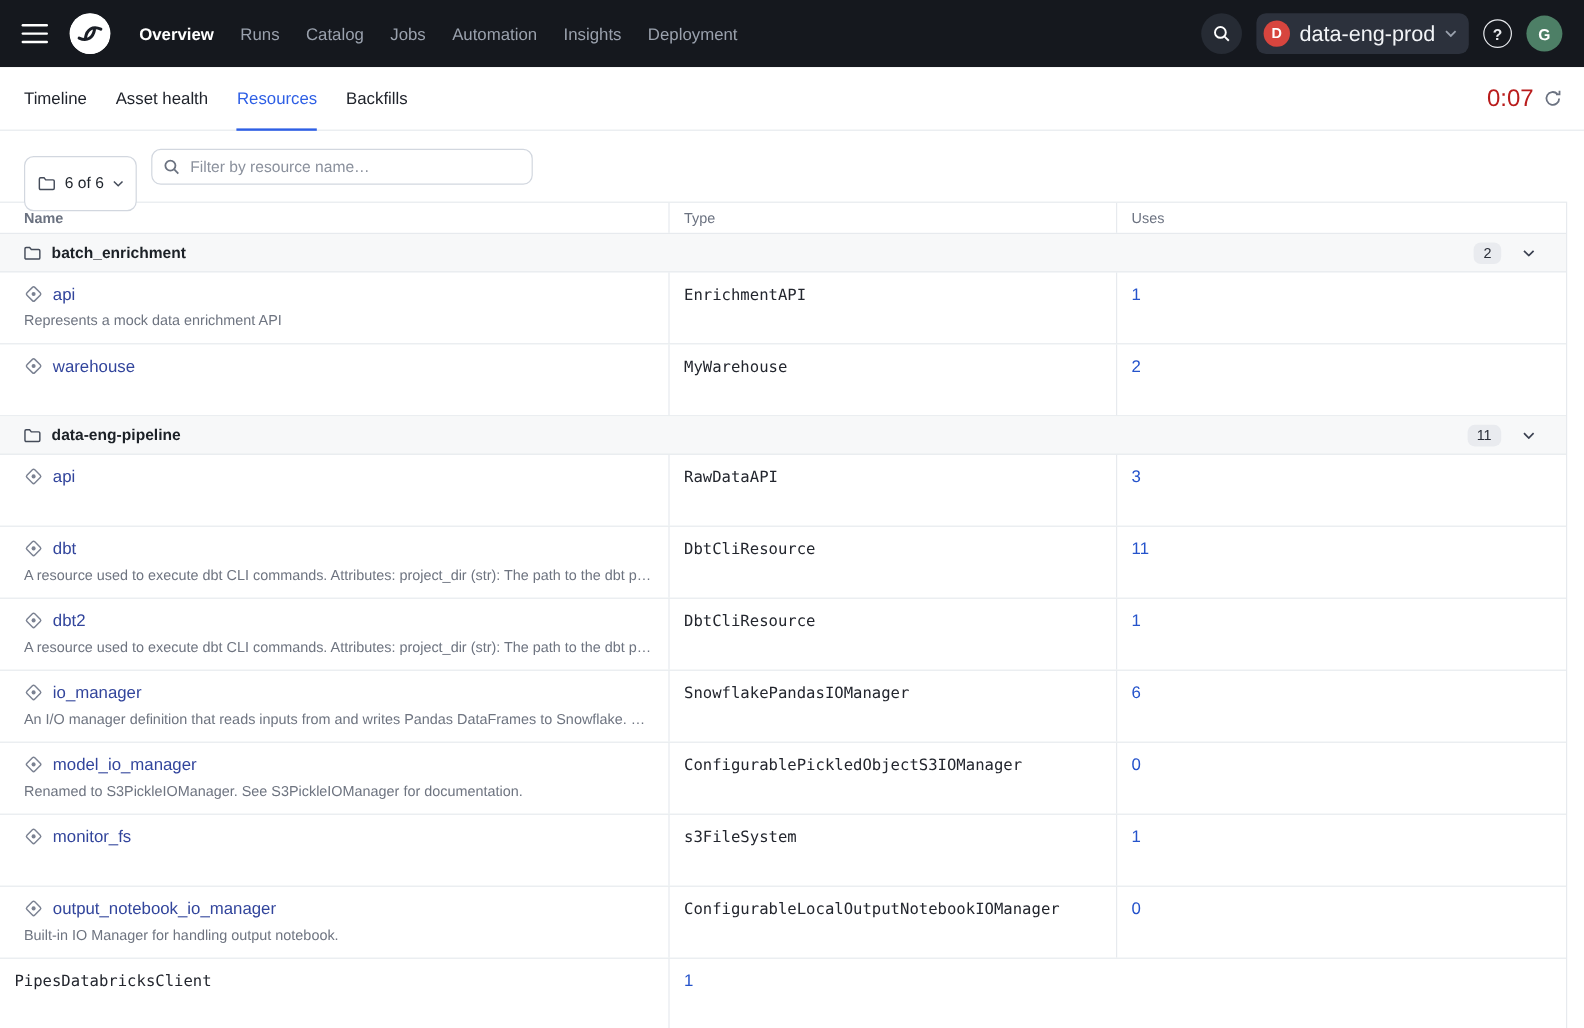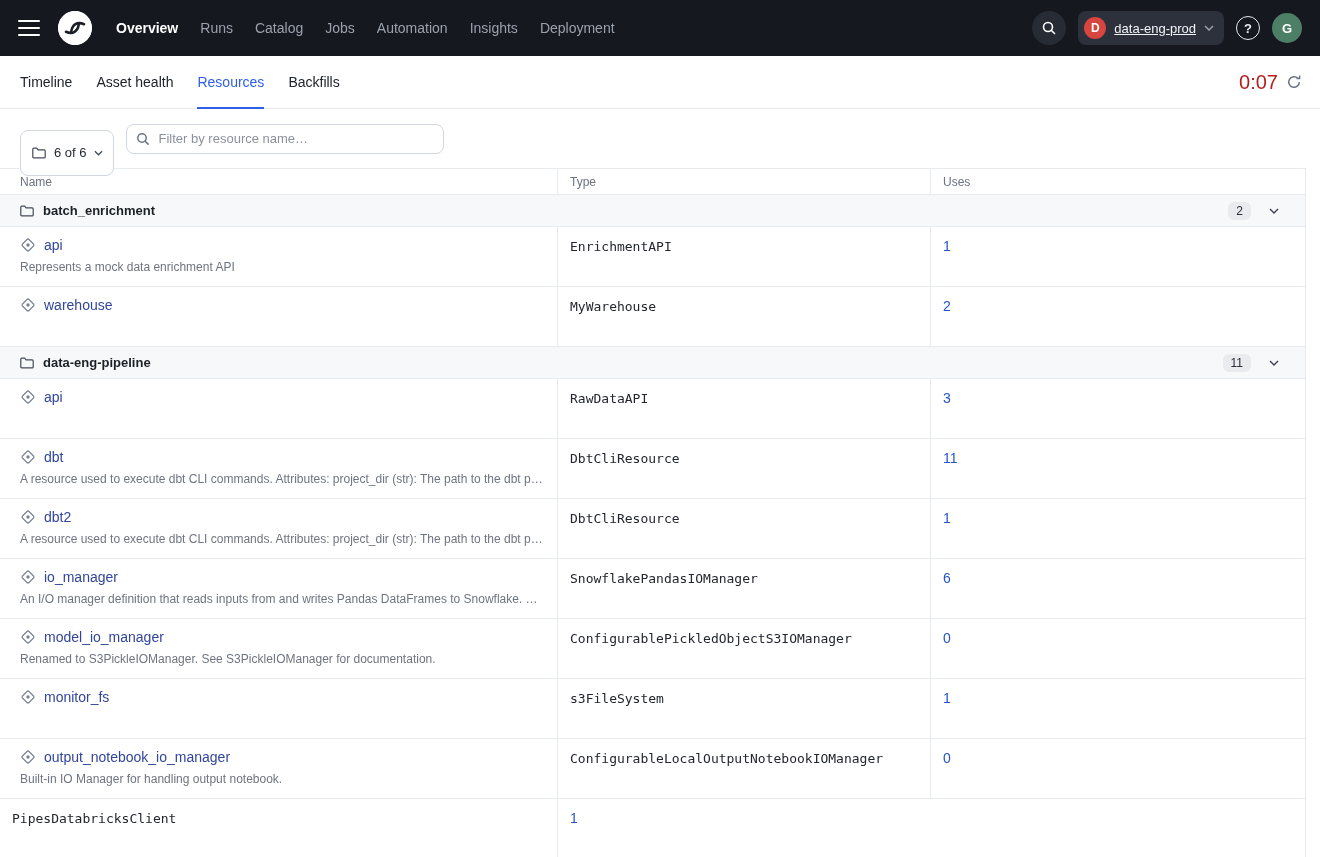--- a/index.html
+++ b/index.html
@@ -29,21 +29,21 @@
   .navitems { display: flex; align-items: center; gap: 22px; margin-left: 10px; }
   .navitem { font-size: 14px; color: #9aa1ad; cursor: pointer; text-decoration: none; white-space: nowrap; }
   .navitem.active { color: #fff; font-weight: 600; }
   .nav-right { margin-left: auto; display: flex; align-items: center; gap: 12px; }
   .nav-icon-btn { width: 34px; height: 34px; border-radius: 50%; background: #262b34;
     display: flex; align-items: center; justify-content: center; border: none; cursor: pointer; }
   .deploy-pill { height: 34px; background: #2c313c; border-radius: 8px; display: flex;
     align-items: center; gap: 8px; padding: 0 10px 0 6px; cursor: pointer; border: none; }
   .deploy-badge { width: 22px; height: 22px; border-radius: 50%; background: var(--badge-red);
     color: #fff; font-size: 12px; font-weight: 700; display: flex; align-items: center; justify-content: center; }
-  .deploy-name { color: #f2f4f7; font-size: 13px; text-decoration: underline; }
+  .deploy-name { color: #f2f4f7; font-size: 18px; }
   .caret { color: #9aa1ad; display: inline-flex; }
   .help-btn { width: 24px; height: 24px; border-radius: 50%; border: 1.5px solid #e8eaee;
     background: none; color: #e8eaee; font-size: 13px; font-weight: 700; display: flex;
     align-items: center; justify-content: center; cursor: pointer; }
   .avatar { width: 30px; height: 30px; border-radius: 50%; background: var(--avatar-green);
     color: #fff; font-size: 13px; font-weight: 600; display: flex; align-items: center;
     justify-content: center; cursor: pointer; border: none; }
 
   
   .tabbar { height: 53px; border-bottom: 1px solid var(--border); display: flex;
@@ -66,21 +66,21 @@
   .search-wrap .mag { position: absolute; left: 9px; top: 7px; }
   .search-input { width: 318px; height: 30px; border: 1px solid #d2d7df; border-radius: 8px;
     padding: 0 10px 0 32px; font-size: 13px; color: #0f172a; font-family: inherit; outline: none; }
   .search-input::placeholder { color: #8b919d; }
 
   
   .table { width: 1306px; border-right: 1px solid var(--border); }
   .thead { display: grid; grid-template-columns: 557px 373px 1fr; height: 27px;
     border-top: 1px solid var(--border); border-bottom: 1px solid var(--border); }
   .th { font-size: 12px; color: #6b7280; display: flex; align-items: center; padding-left: 12px; }
-  .th:first-child { padding-left: 20px; }
+  .th:first-child { padding-left: 20px; font-weight: bold; }
   .th + .th { border-left: 1px solid var(--border); }
 
   .trow { border-bottom: 1px solid var(--border); }
   .group-row { height: 32px; display: flex; align-items: center; gap: 8px;
     background: #f7f8f9; padding: 0 26px 0 19px; cursor: pointer; }
   .gname { font-size: 13px; font-weight: 700; color: #1c2127; }
   .gbadge { margin-left: auto; background: #e9ebef; border-radius: 6px; padding: 2px 8px;
     font-size: 12px; color: #2a2e38; }
   .gcaret { display: inline-flex; margin-left: 10px; }
 

